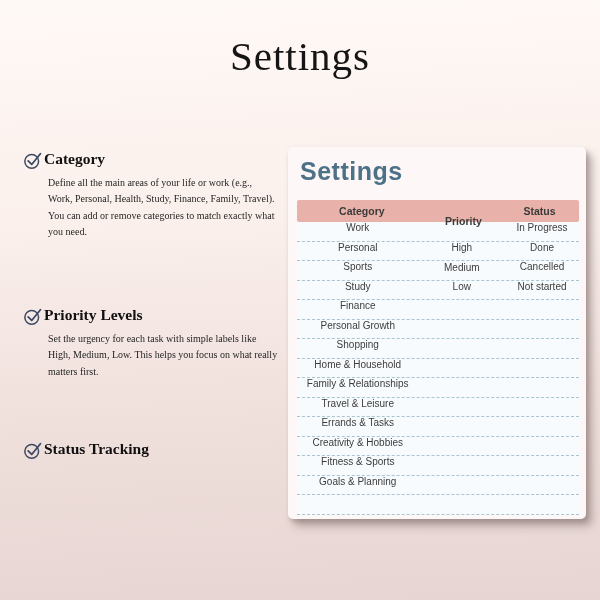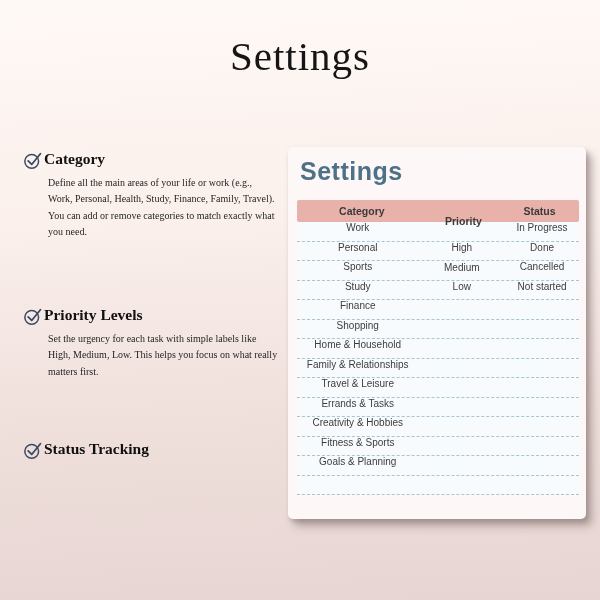--- a/index.html
+++ b/index.html
@@ -122,20 +122,25 @@
             <div class="tcell c0">Study</div>
             <div class="tcell c1"></div>
             <div class="tcell c2">Not started</div>
           </div>
           <div class="trow">
             <div class="tcell c0">Finance</div>
             <div class="tcell c1"></div>
             <div class="tcell c2"></div>
           </div>
           <div class="trow">
+            <div class="tcell c0">Personal Growth</div>
+            <div class="tcell c1"></div>
+            <div class="tcell c2"></div>
+          </div>
+          <div class="trow">
             <div class="tcell c0">Shopping</div>
             <div class="tcell c1"></div>
             <div class="tcell c2"></div>
           </div>
           <div class="trow">
             <div class="tcell c0">Home &amp; Household</div>
             <div class="tcell c1"></div>
             <div class="tcell c2"></div>
           </div>
           <div class="trow">

